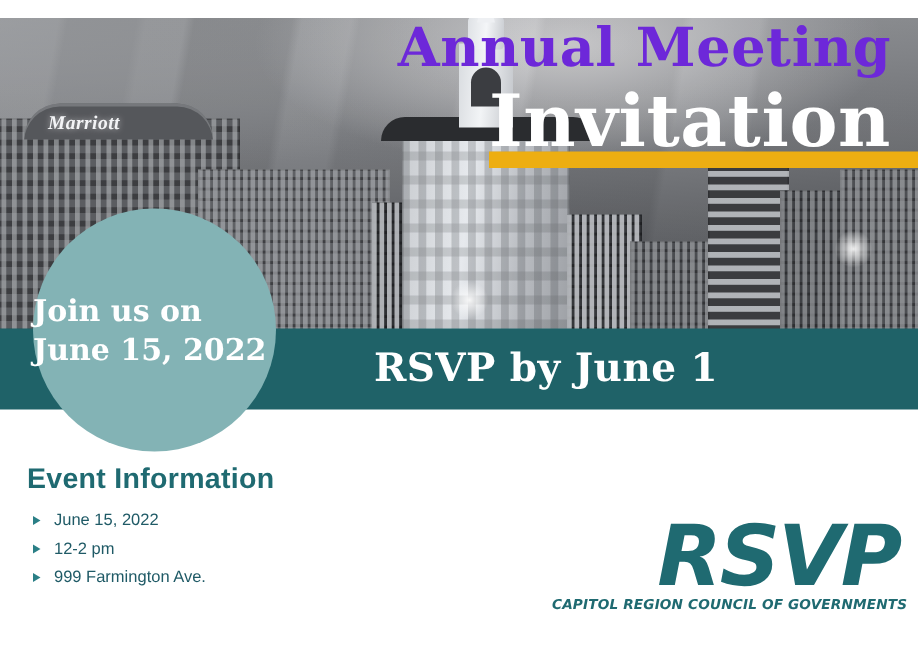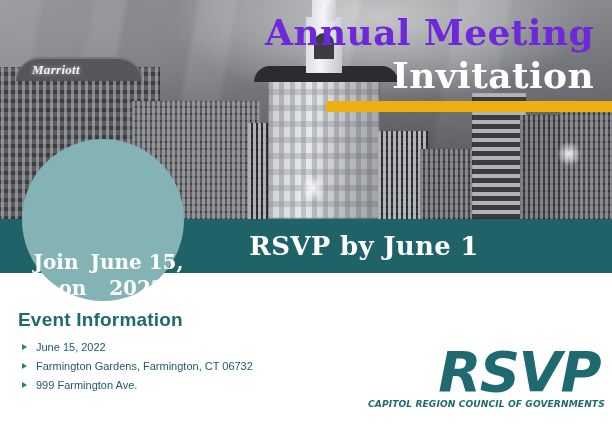--- a/index.html
+++ b/index.html
@@ -19,21 +19,21 @@
     width: 612px;
     height: 432px;
     background: #ffffff;
     overflow: hidden;
   }
 
   
   .hero {
     position: absolute;
     left: 0;
-    top: 0;
+    top: 12px;
     width: 612px;
     height: 219px;
     overflow: hidden;
     background: #2b2b2d;
   }
 
   
   .sky {
     position: absolute;
     inset: 0;
@@ -186,21 +186,21 @@
     letter-spacing: 0.4px;
     color: #6d28d9;
     white-space: nowrap;
   }
   .title-invitation {
     position: absolute;
     right: 18px;
     top: 57px;
     font-family: "DejaVu Serif", "Liberation Serif", serif;
     font-weight: bold;
-    font-size: 36px;
+    font-size: 48px;
     line-height: 1;
     letter-spacing: 0.4px;
     color: #ffffff;
     white-space: nowrap;
   }
   .gold-bar {
     position: absolute;
     left: 326px;
     top: 101px;
     width: 286px;
@@ -238,22 +238,22 @@
   
   .circle-badge {
     position: absolute;
     left: 22px;
     top: 139px;
     width: 162px;
     height: 162px;
     border-radius: 50%;
     background: #83b3b5;
     display: flex;
-    flex-direction: row;
-    align-items: flex-end;
+    flex-direction: column;
+    align-items: flex-start;
     justify-content: center;
     color: #ffffff;
     font-family: "DejaVu Serif", "Liberation Serif", serif;
     font-weight: bold;
     line-height: 1.3;
     text-align: center;
   }
   .circle-line1 { font-size: 20px; }
   .circle-line2 { font-size: 20px; }
 
@@ -396,21 +396,21 @@
   </div>
 
   <div class="event-head">Event Information</div>
   <ul class="event-list">
     <li>
       <span class="bullet"></span>
       <span>June 15, 2022</span>
     </li>
     <li>
       <span class="bullet"></span>
-      <span>Farmington Gardens, Farmington, CT 06732</span>
+      <span>12-2 pm</span>
     </li>
     <li>
       <span class="bullet"></span>
       <span>999 Farmington Ave.</span>
     </li>
   </ul>
 
   <div class="logo">
     <div class="logo-word">RSVP</div>
     <div class="logo-tag">CAPITOL REGION COUNCIL OF GOVERNMENTS</div>

